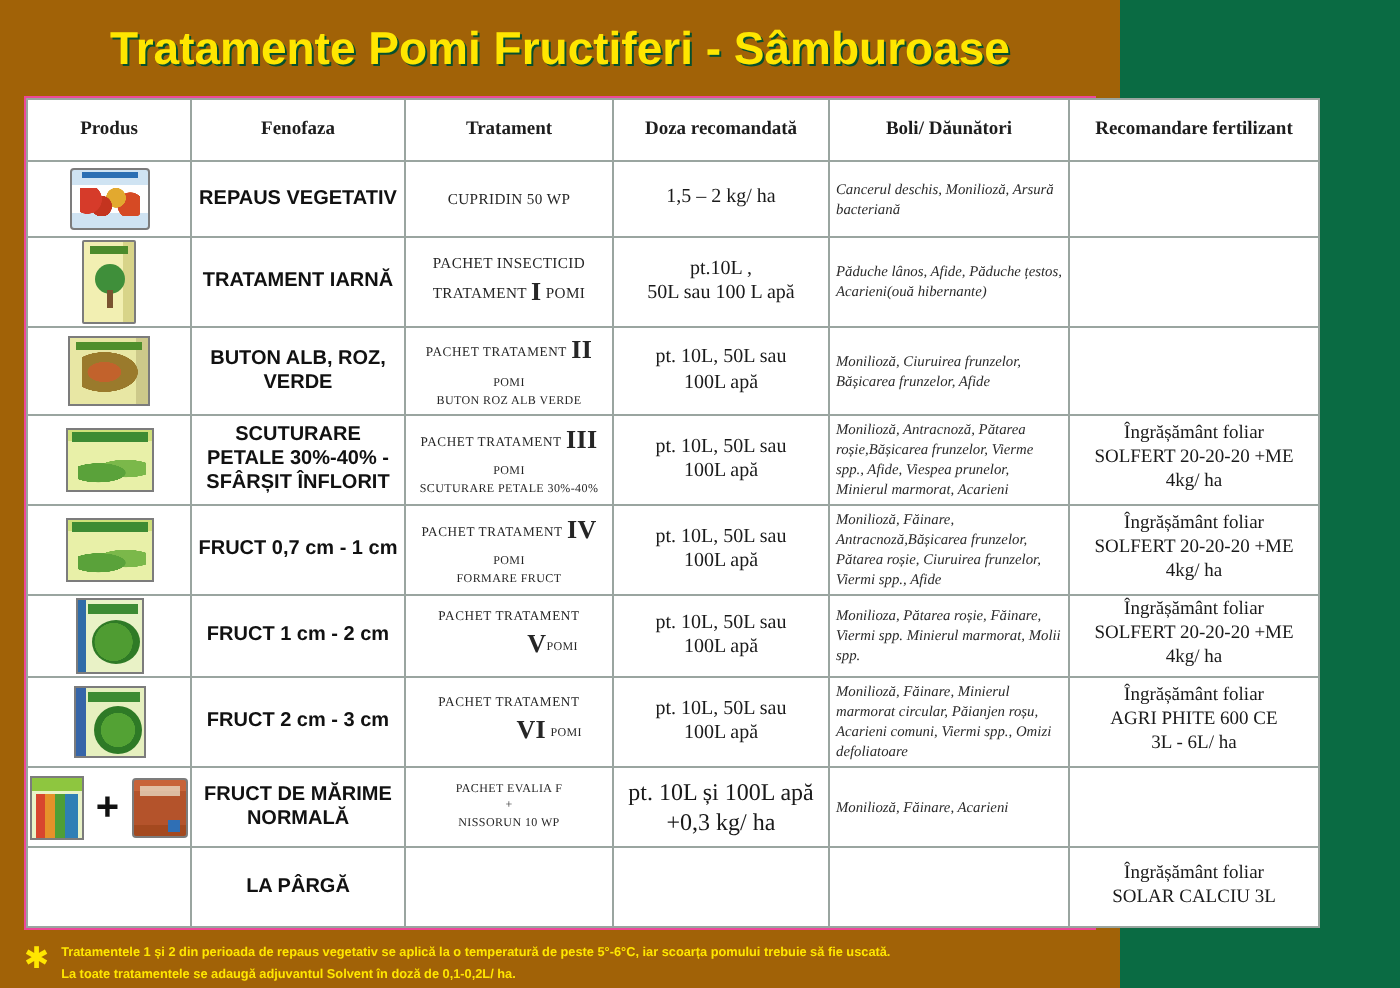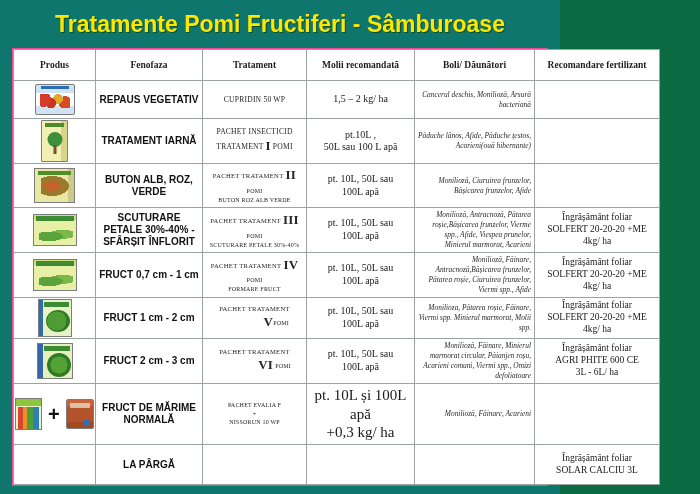--- a/index.html
+++ b/index.html
@@ -1,21 +1,21 @@
 <!DOCTYPE html>
 <html><head>
 <meta charset="utf-8">
 <style>
   html,body{margin:0;padding:0;}
   body{
     width:700px;height:494px;overflow:hidden;
     background:#0a6b43;
     font-family:"Liberation Sans", sans-serif;
   }
-  .page{width:560px;height:494px;position:relative;background:#0f766e;box-sizing:border-box;}
+  .page{width:560px;height:494px;position:relative;background:#a16207;box-sizing:border-box;}
 
   
   .header{height:48px;display:flex;align-items:center;justify-content:center;position:relative;}
   .title{
     font-family:"Liberation Sans", sans-serif;
     font-weight:bold;font-size:23px;color:#ffe600;letter-spacing:0px;
     text-shadow:1px 1px 0 #04502f;white-space:nowrap;
   }
   .logo{
     position:absolute;right:14px;top:6px;width:150px;height:40px;
@@ -55,21 +55,21 @@
   }
   td.tratament{
     text-align:center;font-family:"Liberation Serif", serif;
     font-size:7.6px;color:#262626;line-height:1.45;letter-spacing:.2px;
   }
   td.doza{
     text-align:center;font-family:"Liberation Serif", serif;
     font-size:10px;color:#1a1a1a;line-height:1.25;
   }
   td.boli{
-    text-align:right;font-family:"Liberation Serif", serif;font-style:italic;
+    text-align:left;font-family:"Liberation Serif", serif;font-style:italic;
     font-size:7.4px;color:#2a2a2a;line-height:1.35;
   }
   td.fert{
     text-align:center;font-family:"Liberation Serif", serif;
     font-size:9.5px;color:#1a1a1a;line-height:1.25;
   }
   .rn{font-family:"Liberation Serif", serif;font-weight:bold;font-size:13px;vertical-align:-1px;}
   .sm{font-size:6.6px;letter-spacing:.3px;}
   .smx{font-size:6px;letter-spacing:.2px;}
 
@@ -147,21 +147,21 @@
           <col class="c3">
           <col class="c4">
           <col class="c5">
           <col class="c6">
       </colgroup>
       <thead>
         <tr>
           <th>Produs</th>
           <th>Fenofaza</th>
           <th>Tratament</th>
-          <th>Molii recomandată</th>
+          <th>Doza recomandată</th>
           <th>Boli/ Dăunători</th>
           <th>Recomandare fertilizant</th>
         </tr>
       </thead>
       <tbody>
 
         <tr style="height:38px;">
           <td class="produs">
             <div class="thumbs">
               <div class="pack p-cupridin">
@@ -363,21 +363,21 @@
                   <div class="tag"></div>
               </div>
             </div>
           </td>
           <td class="fenofaza">FRUCT DE MĂRIME NORMALĂ</td>
           <td class="tratament">
             <div class="smx">PACHET EVALIA F</div>
             <div class="smx">+</div>
             <div class="smx">NISSORUN 10 WP</div>
           </td>
-          <td class="doza" style="font-size:15px;">
+          <td class="doza" style="font-size:12px;">
             <div>pt. 10L și 100L apă</div>
             <div>+0,3 kg/ ha</div>
           </td>
           <td class="boli">Monilioză, Făinare, Acarieni</td>
           <td class="fert"></td>
         </tr>
 
         <tr style="height:40px;">
           <td class="produs"></td>
           <td class="fenofaza">LA PÂRGĂ</td>

